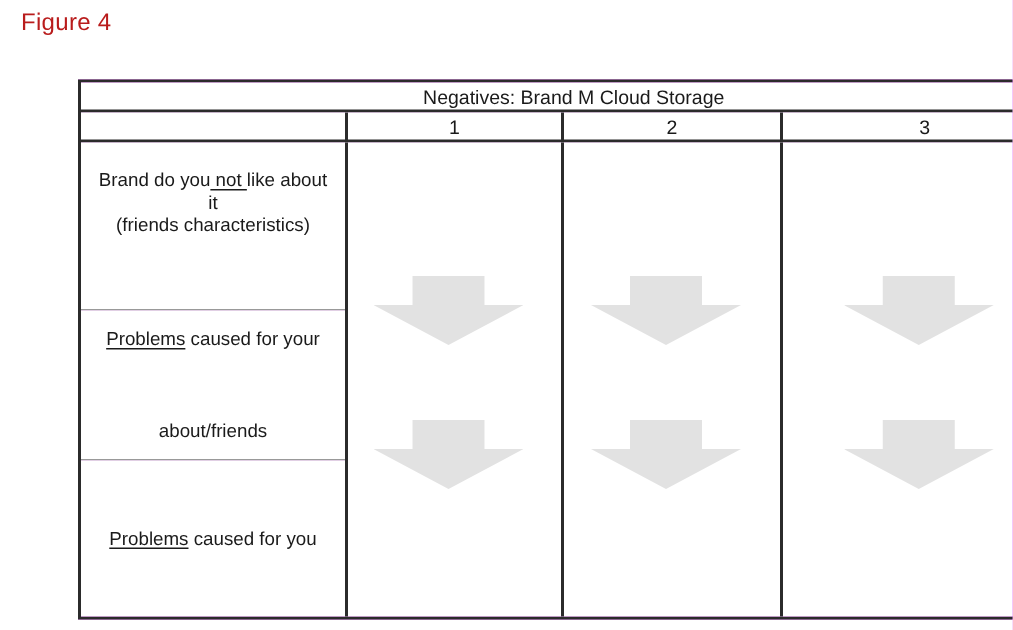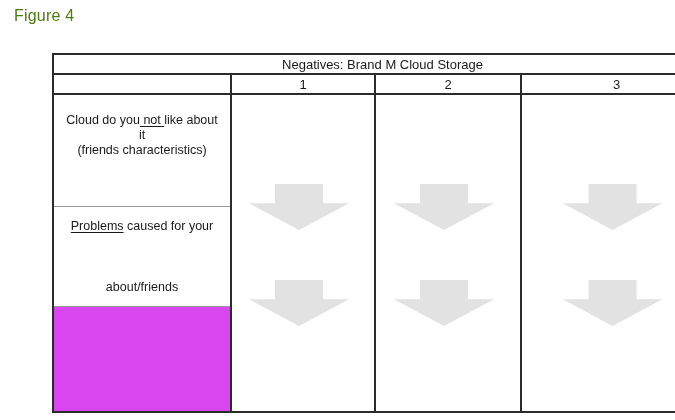--- a/index.html
+++ b/index.html
@@ -10,21 +10,21 @@
     color: #1a1a1a;
     overflow: hidden;
   }
   .page { position: relative; width: 675px; height: 420px; background: #ffffff; }
 
   .figure-label {
     position: absolute;
     left: 14px; top: 7px;
     font-size: 16px;
     letter-spacing: 0.2px;
-    color: #4d7c0f;
+    color: #b91c1c;
   }
 
   .matrix-table {
     position: absolute;
     left: 52px; top: 53px;
     width: 661px; height: 360px;
     border: 2px solid #2b2b2b;
     display: grid;
     grid-template-columns: 176px 144px 146px auto;
     grid-template-rows: 20px 20px 112px 100px auto;
@@ -127,29 +127,32 @@
       <span>1</span>
     </div>
     <div class="cell colhead c2">
       <span>2</span>
     </div>
     <div class="cell colhead c3">
       <span>3</span>
     </div>
 
     <div class="cell label-cell r1">
-      <div><span>Cloud do you</span><span class="emphasis"> not </span><span>like about it</span></div>
+      <div><span>Brand do you</span><span class="emphasis"> not </span><span>like about it</span></div>
       <div>(friends characteristics)</div>
     </div>
 
     <div class="cell label-cell r2">
       <div><span class="underlined">Problems</span><span> caused for your</span></div>
       <div>about/friends</div>
     </div>
 
+    <div class="cell label-cell r3">
+      <div><span class="underlined">Problems</span><span> caused for you</span></div>
+    </div>
 
     <div class="cell arrow-col c1">
       <div class="down-arrow row-a"></div>
       <div class="down-arrow row-b"></div>
     </div>
     <div class="cell arrow-col c2">
       <div class="down-arrow row-a"></div>
       <div class="down-arrow row-b"></div>
     </div>
     <div class="cell arrow-col c3">

